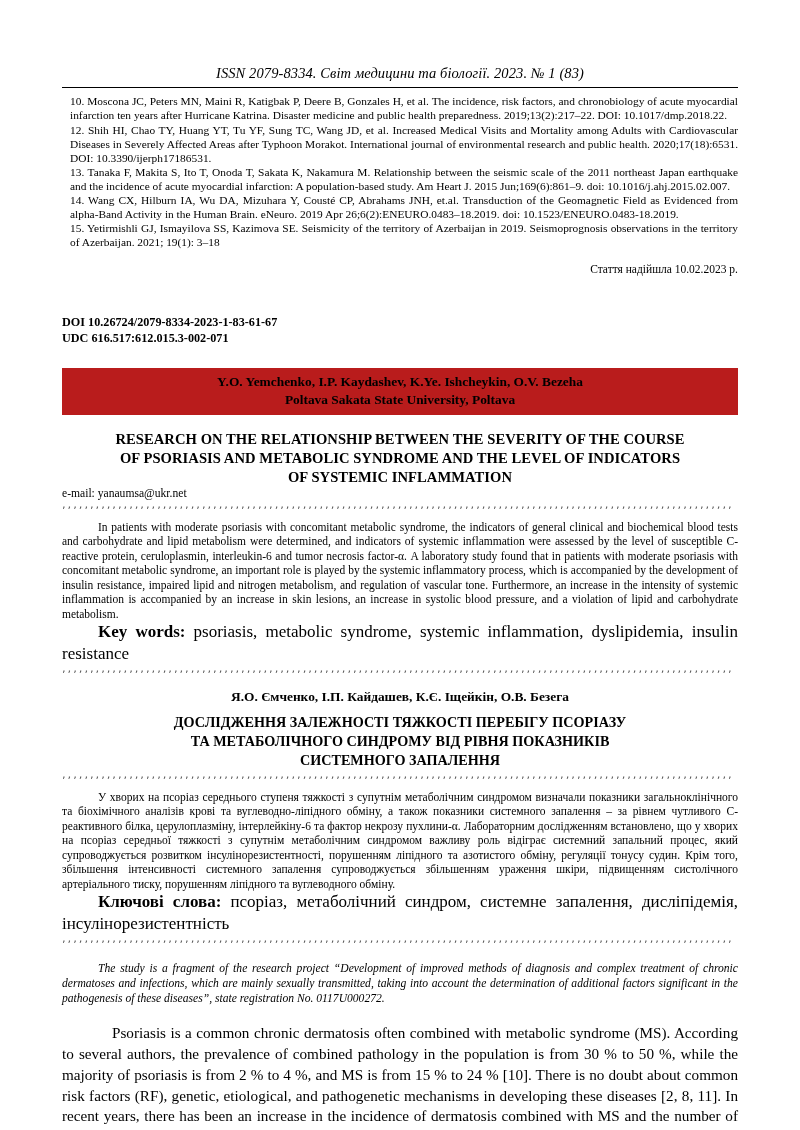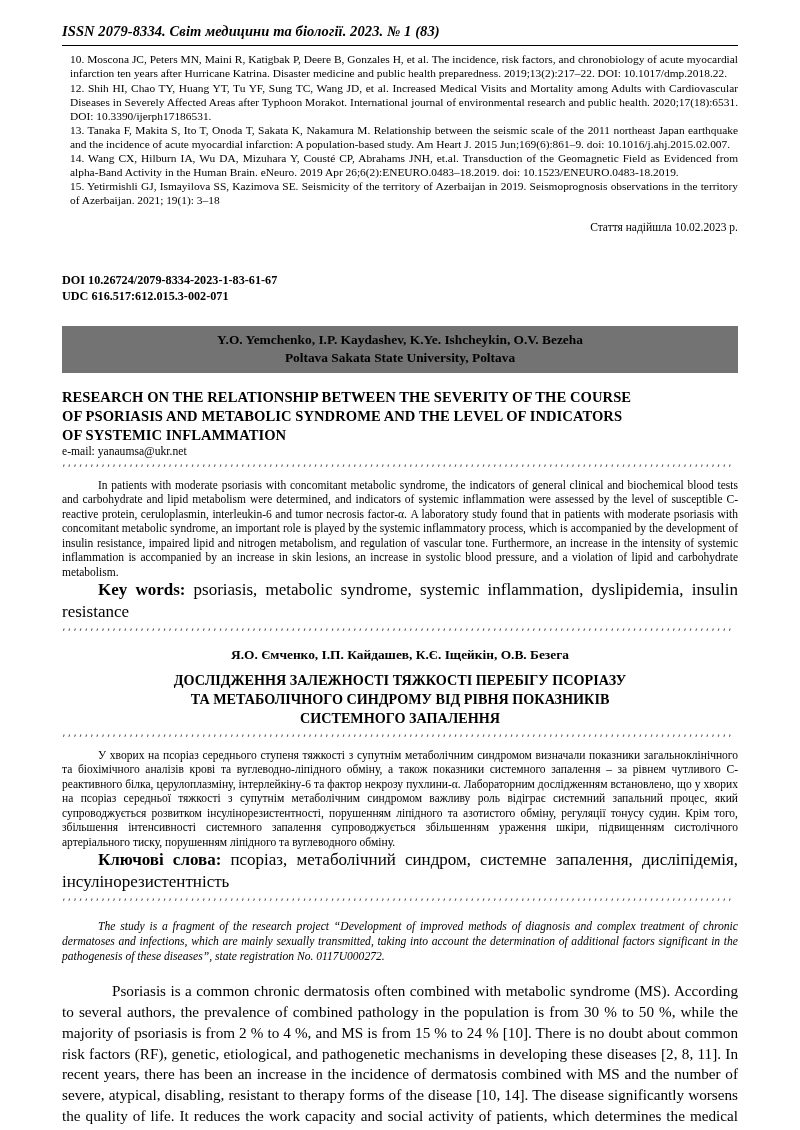--- a/index.html
+++ b/index.html
@@ -24,26 +24,26 @@
   }
   .content {
     position: absolute;
     left: 62px;
     top: 0;
     width: 676px;
   }
 
   
   .running-head {
-    text-align: left;
+    text-align: center;
     font-style: italic;
-    font-weight: bold;
+    font-weight: normal;
     font-size: 14.5px;
     letter-spacing: 0.1px;
-    padding-top: 23px;
+    padding-top: 65px;
     line-height: 1.2;
   }
   .head-rule {
     border: 0;
     border-top: 1.6px solid #000;
     margin: 5px 0 6px 0;
   }
 
   
   .ref-list {
@@ -65,32 +65,32 @@
   
   .ids {
     margin-top: 40px;
     font-size: 12.2px;
     font-weight: bold;
     line-height: 1.28;
   }
 
   
   .author-band {
-    background: #737373;
+    background: #b91c1c;
     margin-top: 22px;
     padding: 5px 0 6px 0;
     text-align: center;
     font-weight: bold;
     font-size: 13.4px;
     line-height: 1.32;
   }
 
   
   .article-title {
-    text-align: left;
+    text-align: center;
     font-weight: bold;
     font-size: 14.6px;
     line-height: 1.3;
     margin-top: 15px;
     letter-spacing: 0.05px;
   }
   .email-line {
     font-size: 11.6px;
   }
 

